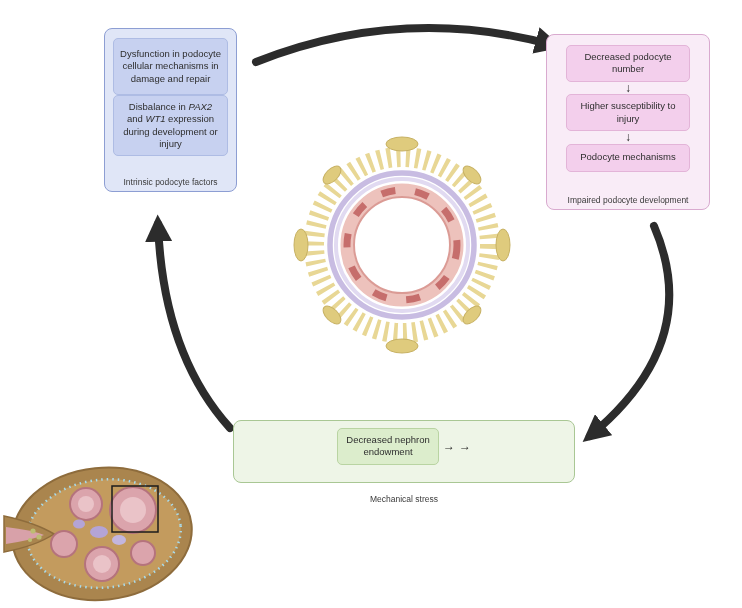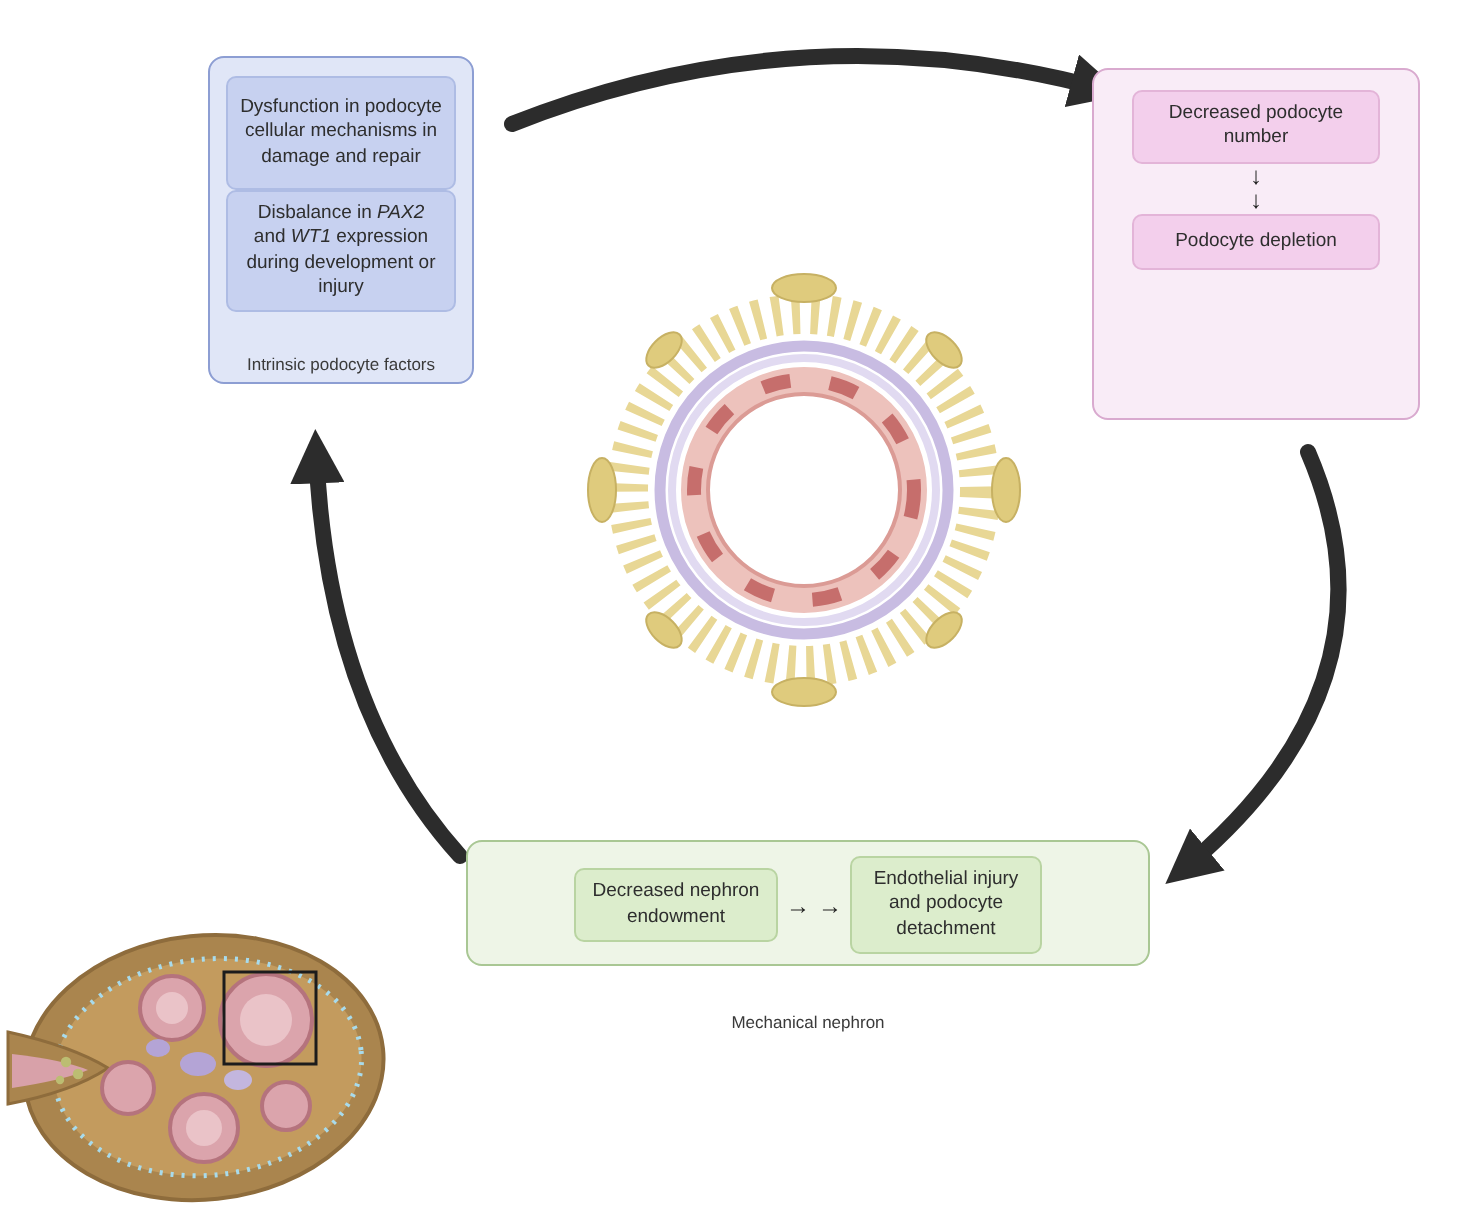--- a/index.html
+++ b/index.html
@@ -111,27 +111,28 @@
     <div class="item item-1">Dysfunction in podocyte cellular mechanisms in damage and repair</div>
     <div class="item item-2">
       <span><span>Disbalance in </span><i>PAX2</i><span> and </span><i>WT1</i><span> expression during development or injury</span></span>
     </div>
     <div class="panel-label">Intrinsic podocyte factors</div>
   </div>
 
   <div class="panel impaired">
     <div class="item">Decreased podocyte number</div>
     <span class="varrow">↓</span>
+    <div class="item">Higher susceptibility to injury</div>
     <span class="varrow">↓</span>
-    <div class="item">Podocyte depletion</div>
+    <div class="item">Podocyte mechanisms</div>
+    <div class="panel-label">Impaired podocyte development</div>
   </div>
 
   <div class="panel mechanical">
     <div class="mech-row">
       <div class="item m-0">Decreased nephron endowment</div>
       <span class="harrow">→</span>
       <span class="harrow">→</span>
-      <div class="item m-2">Endothelial injury and podocyte detachment</div>
     </div>
-    <div class="panel-label">Mechanical nephron</div>
+    <div class="panel-label">Mechanical stress</div>
   </div>
 
 </div>
 
 </body></html>

